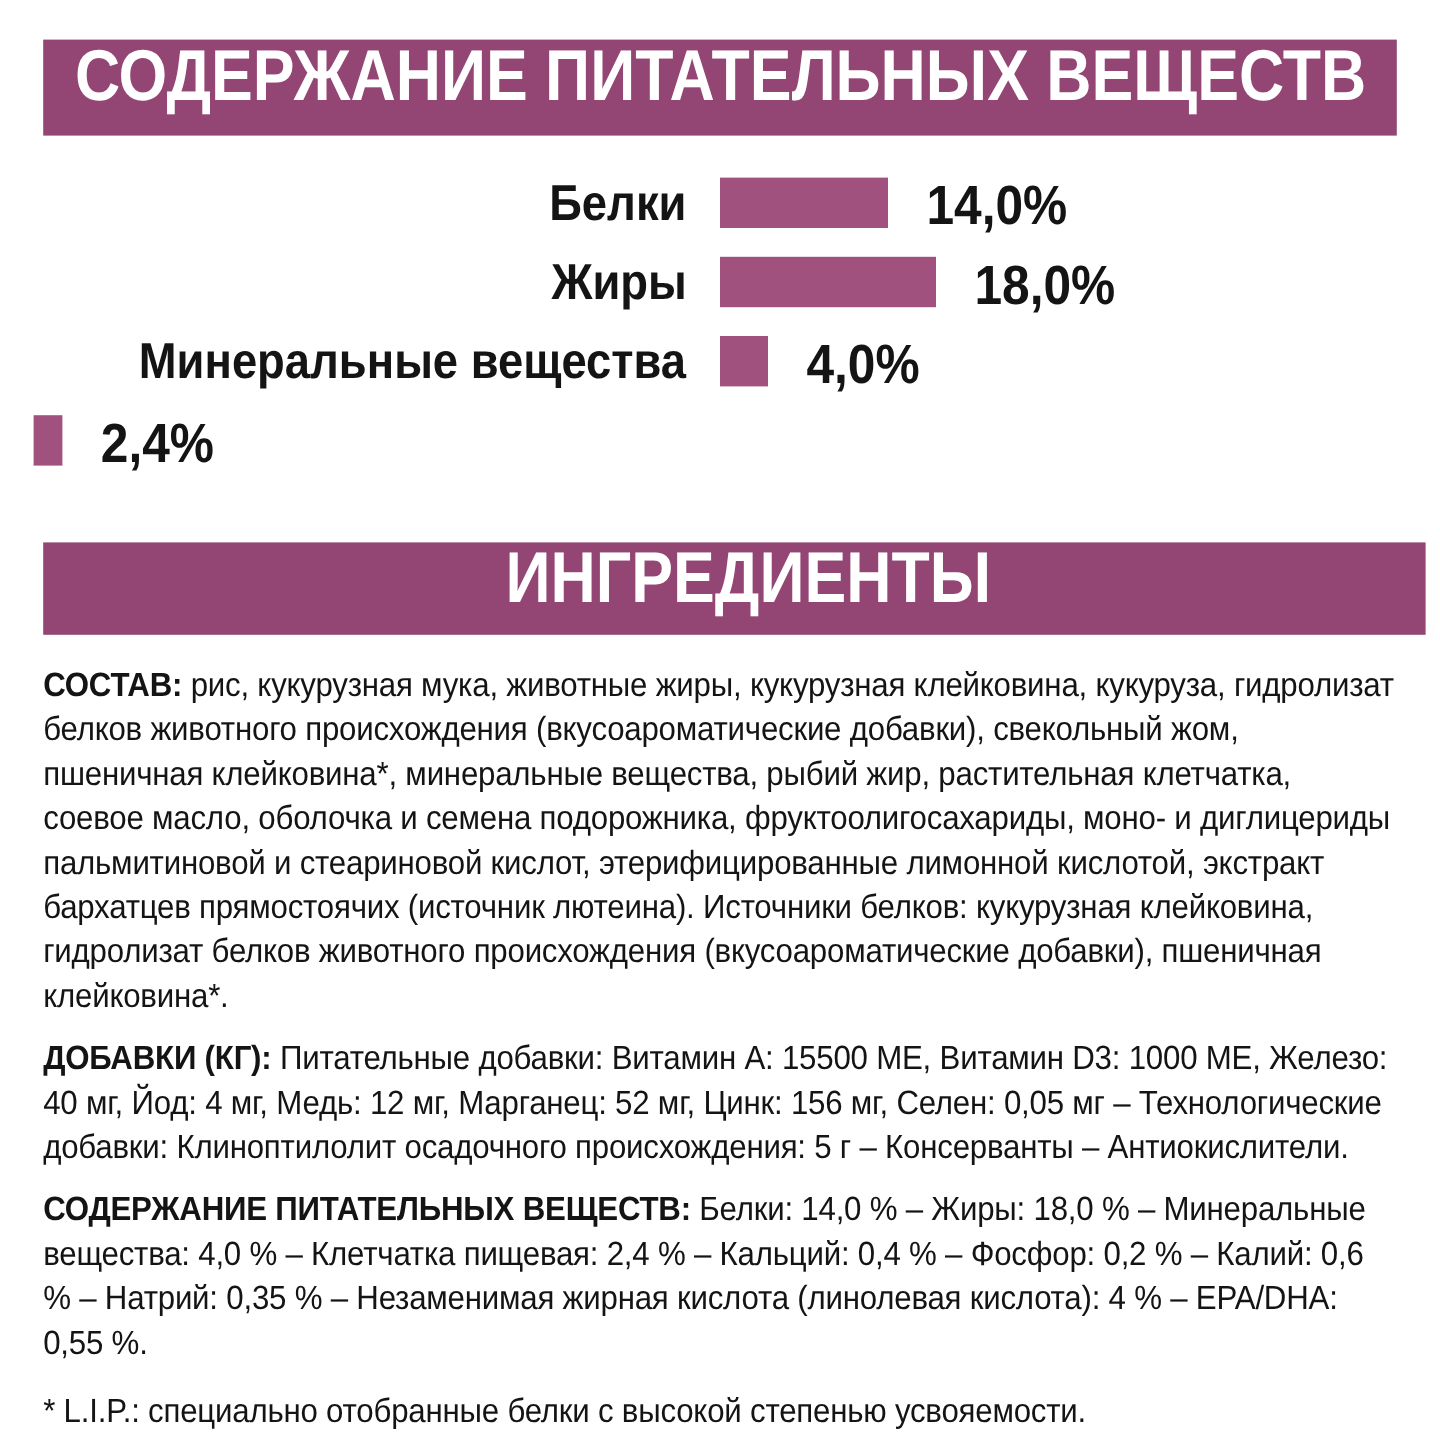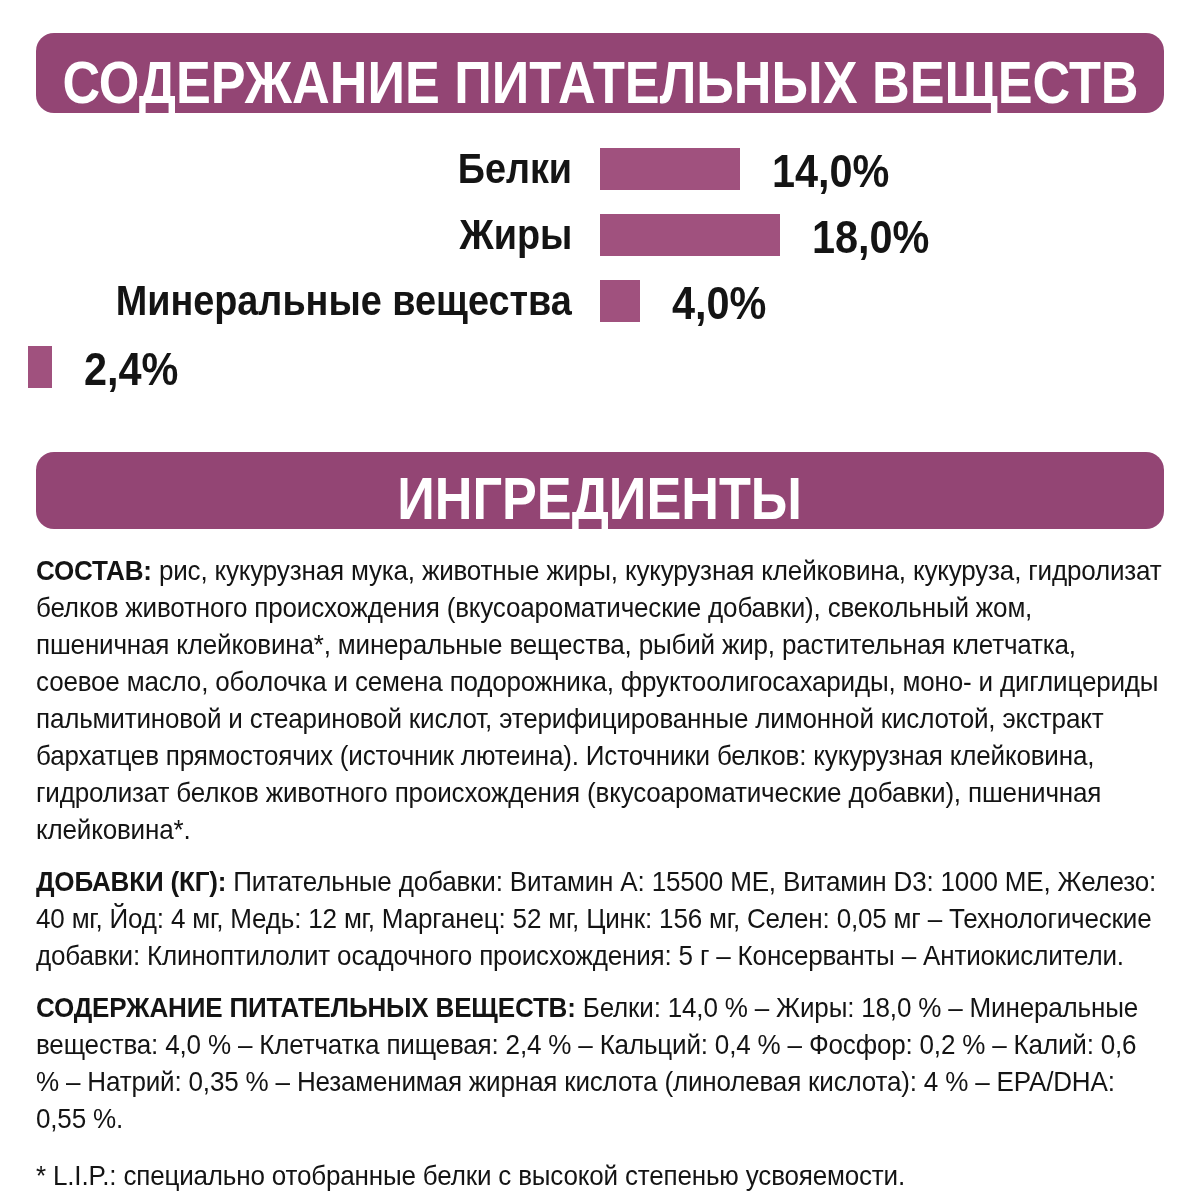--- a/index.html
+++ b/index.html
@@ -16,26 +16,25 @@
     overflow: hidden;
     color: var(--body-text, #141414);
   }
   
   .banner {
     position: absolute;
     left: 36px;
     width: 1128px;
     background: var(--banner-bg, #934574);
     display: flex;
-    align-items: flex-end;
+    align-items: flex-start;
     justify-content: center;
-    border-radius: 18px;
   }
   .banner-top    { top: 33px;  height: 80px; }
-  .banner-ingr   { top: 452px; height: 77px; }
+  .banner-ingr   { top: 452px; height: 77px; padding-left: 24px; }
   .banner-title {
     color: var(--banner-text, #ffffff);
     font-weight: bold;
     font-size: 60px;
     letter-spacing: 0px;
     white-space: nowrap;
     transform: scaleX(0.87);
     transform-origin: 50% 50%;
     line-height: 1;
   }

